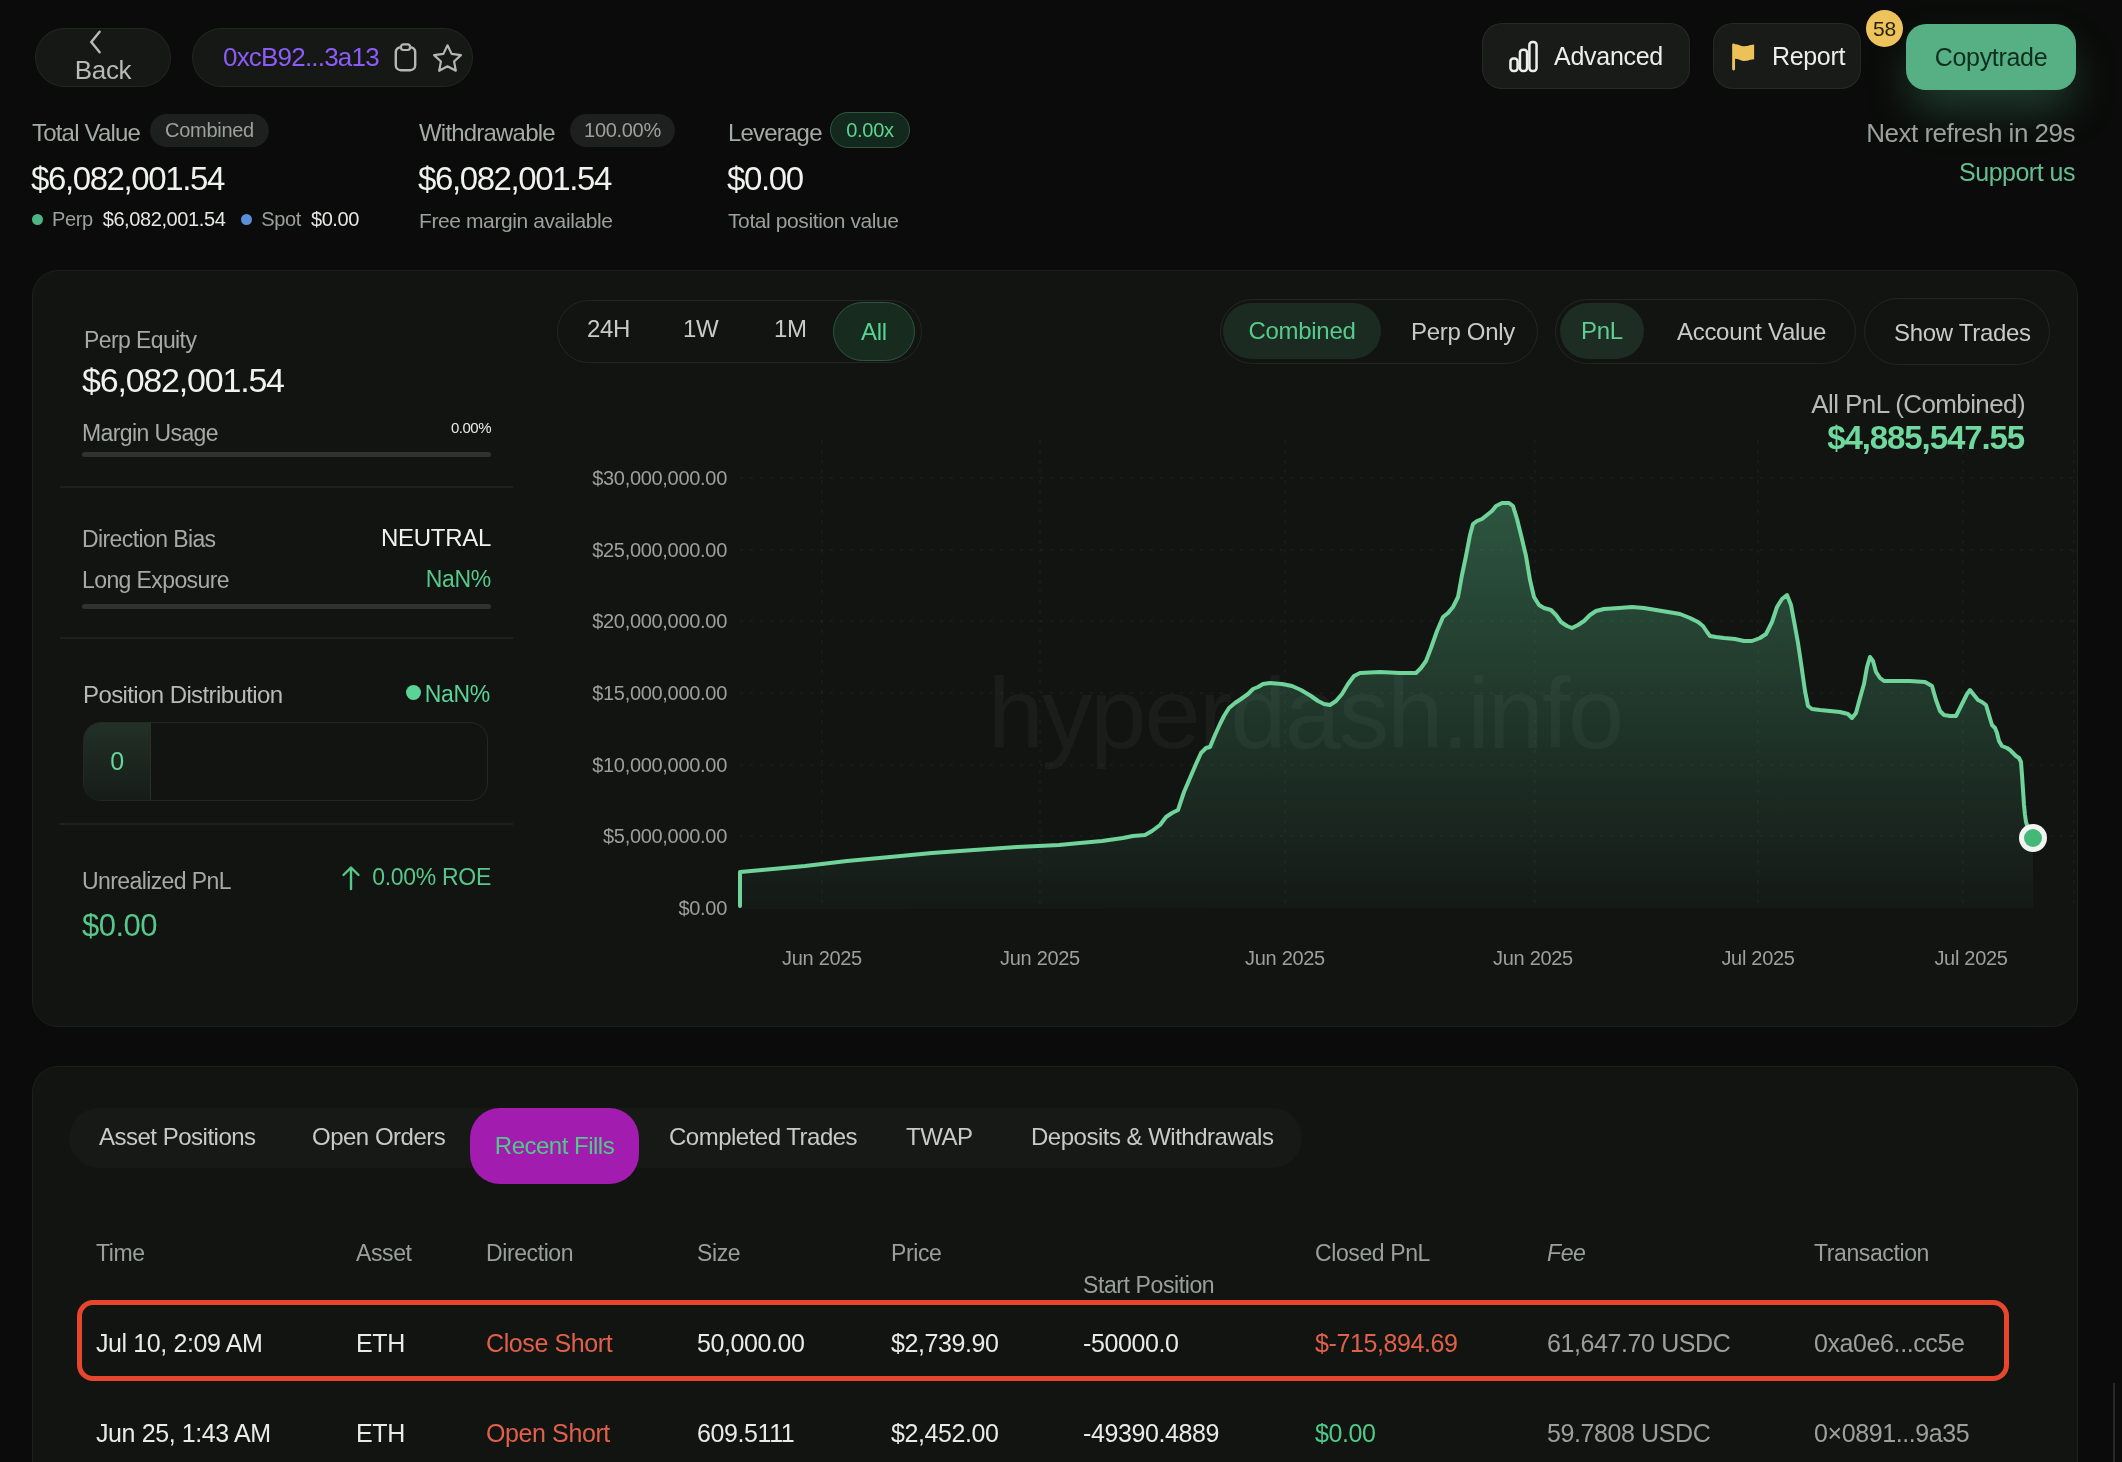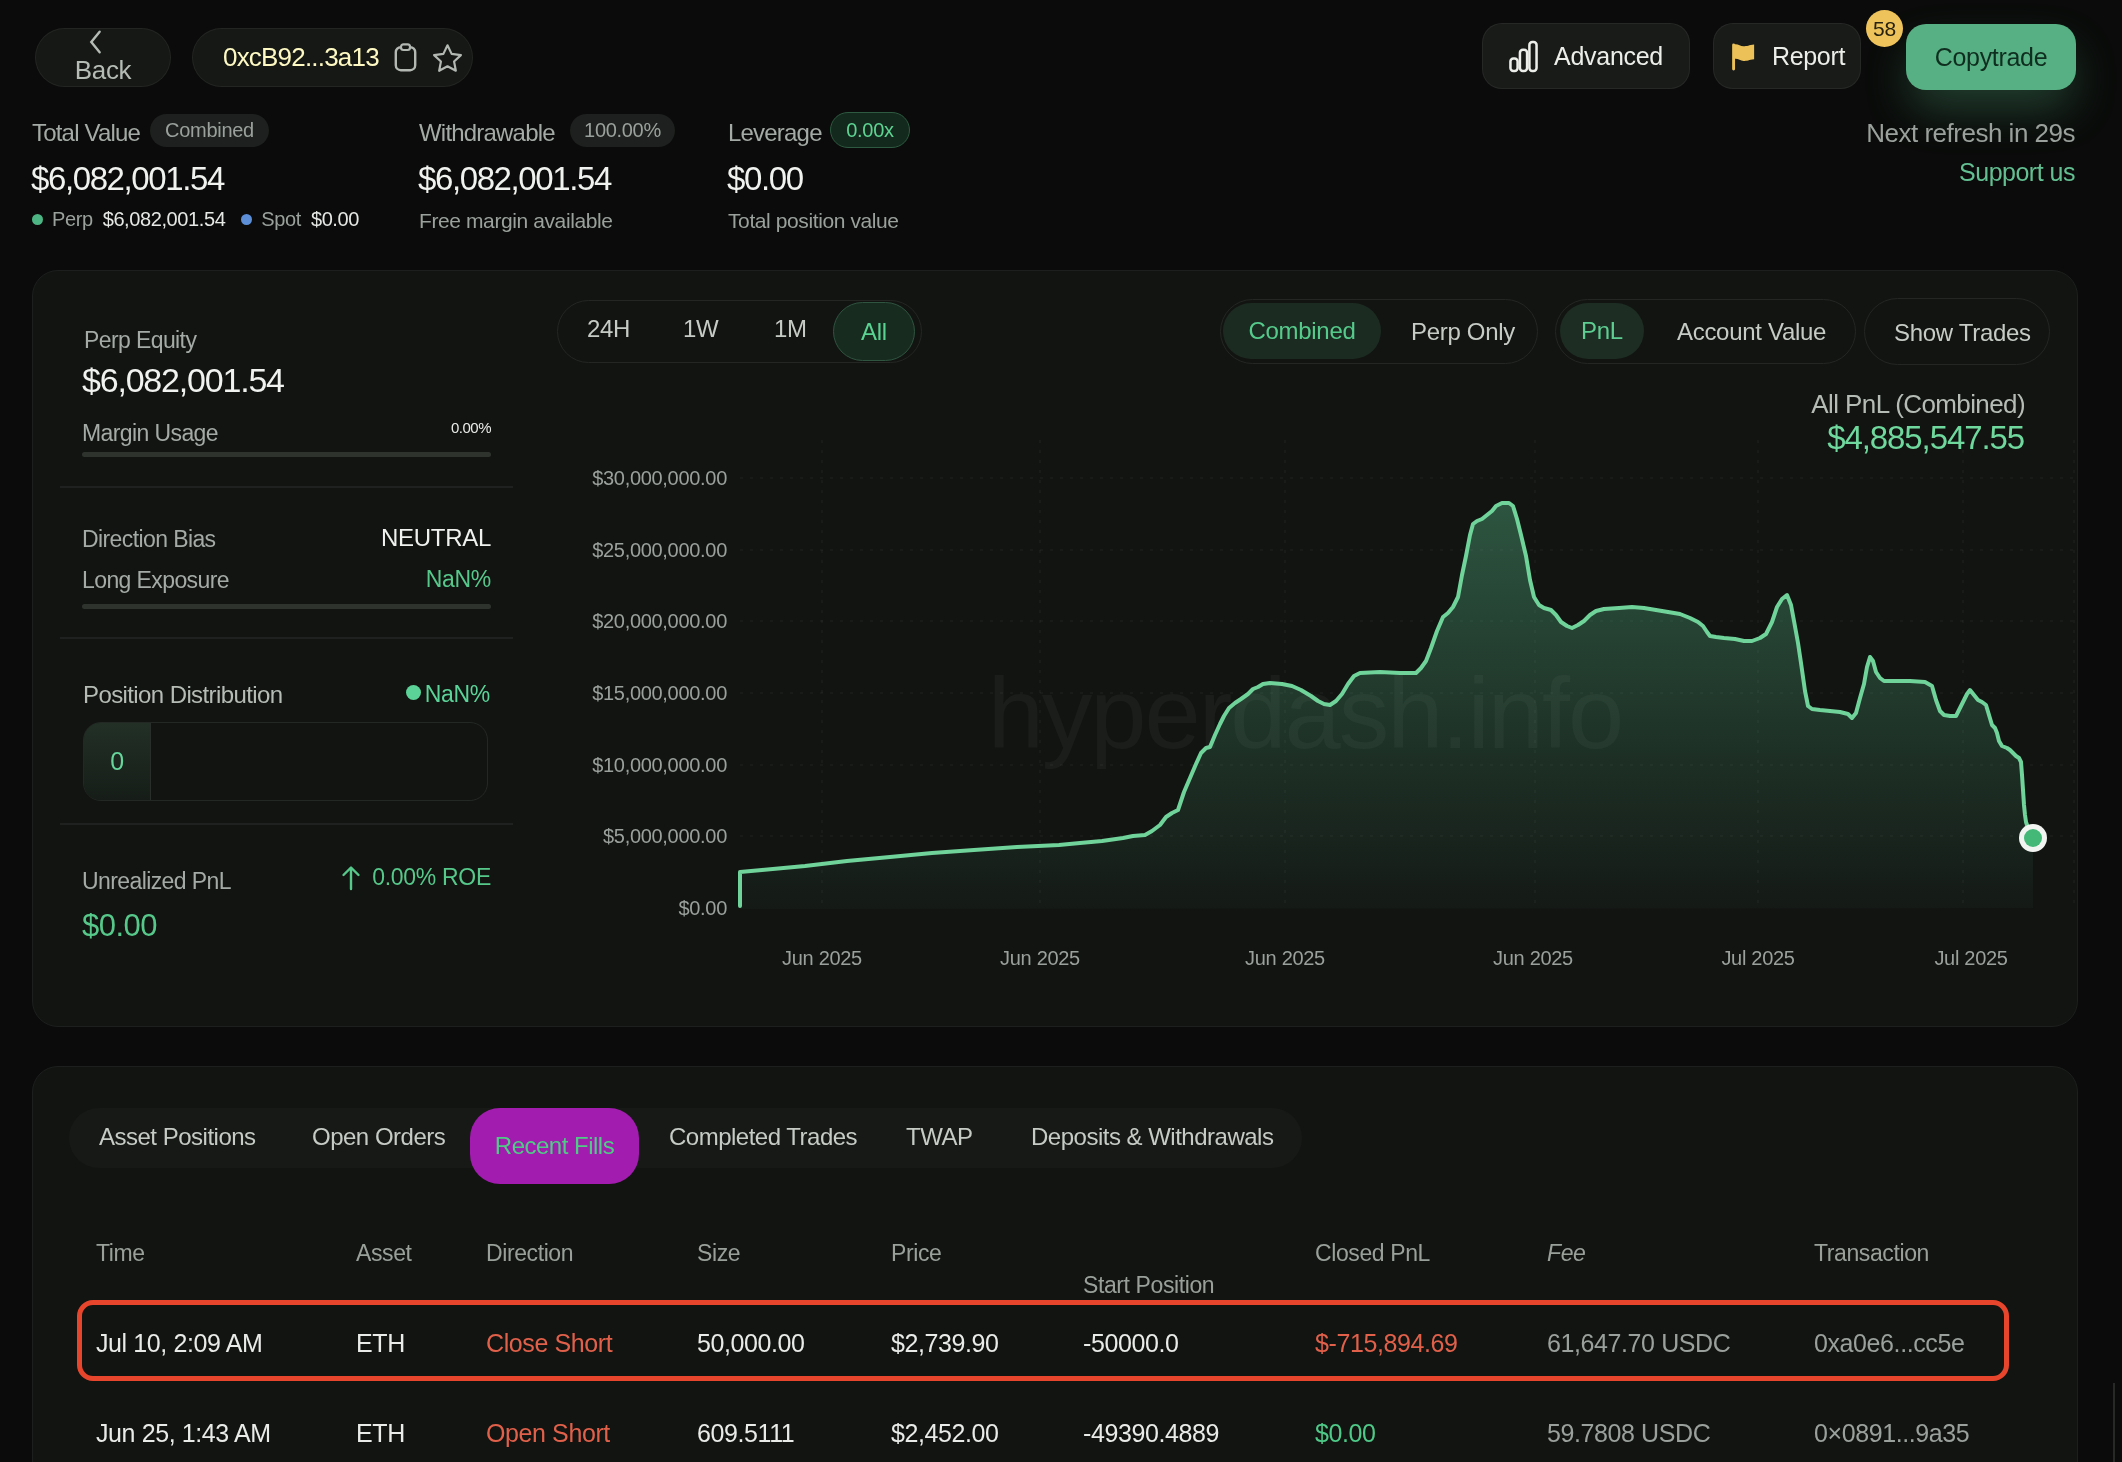--- a/index.html
+++ b/index.html
@@ -25,21 +25,21 @@
 <body>
 
 <div class="btn" style="left:35px; top:28px; width:136px; height:59px; border-radius:30px; background:#161815;flex-direction:column;">
   <svg width="18" height="28" viewBox="0 0 18 28" style="margin-right:16px;">
       <path d="M14 3 L5 14 L14 25" stroke="#b5bbb5" stroke-width="2.6" fill="none" stroke-linecap="round"></path>
     </svg>
   <span style="color:#b5bbb5; font-size:26px;">Back</span>
 </div>
 
 <div class="btn" style="left:192px; top:28px; width:281px; height:59px; border-radius:30px; background:#161815; justify-content:flex-start; padding-left:30px;">
-  <span style="color:#fef9c3; font-size:26px; letter-spacing:-0.8px;">0xcB92...3a13</span>
+  <span style="color:#8b5cf6; font-size:26px; letter-spacing:-0.8px;">0xcB92...3a13</span>
   <svg width="25" height="29" viewBox="0 0 25 29" style="margin-left:14px;">
       <rect x="2.8" y="4.2" width="19.4" height="23" rx="5" stroke="#b3b8b3" stroke-width="2.4" fill="none"></rect>
       <rect x="8" y="1.4" width="9" height="5.6" rx="2.4" stroke="#b3b8b3" stroke-width="2.2" fill="#161815"></rect>
     </svg>
   <svg width="33" height="30" viewBox="0 0 34 32" style="margin-left:13px;">
       <path d="M17 2.5 L21.4 11.6 L31.3 12.9 L24 19.8 L25.9 29.6 L17 24.8 L8.1 29.6 L10 19.8 L2.7 12.9 L12.6 11.6 Z" stroke="#b3b8b3" stroke-width="2.3" fill="none" stroke-linejoin="round"></path>
     </svg>
 </div>
 
 <div class="btn" style="left:1482px; top:23px; width:208px; height:66px;">
@@ -128,21 +128,21 @@
 <div class="gtxt" style="left:1411px; top:318px;">Perp Only</div>
 
 <div class="grp" style="left:1555px; top:299px; width:301px; height:65px;"></div>
 <div class="abs" style="left:1560px; top:303px; width:84px; height:56px; background:#1d2d23; border-radius:29px; color:#5ecd92; font-size:24px; display:flex; align-items:center; justify-content:center;">PnL</div>
 <div class="gtxt" style="left:1677px; top:318px;text-align:right;">Account Value</div>
 
 <div class="grp" style="left:1864px; top:298px; width:186px; height:67px;"></div>
 <div class="gtxt" style="left:1894px; top:319px;">Show Trades</div>
 
 <div class="abs" style="right:97px; top:389px; color:#b5bbb5; font-size:26px; letter-spacing:-0.6px;">All PnL (Combined)</div>
-<div class="abs" style="right:98px; top:419px; color:#6fd89d; font-size:33px; font-weight:400; letter-spacing:-1.1px;text-align:right;">$4,885,547.55</div>
+<div class="abs" style="right:98px; top:419px; color:#6fd89d; font-size:33px; font-weight:700; letter-spacing:-1.1px;text-align:right;">$4,885,547.55</div>
 
 <svg class="abs" style="left:540px; top:380px;" width="1545" height="600" viewBox="540 380 1545 600">
   <text x="1305" y="748" font-size="101" fill="rgba(228,234,228,0.045)" text-anchor="middle" letter-spacing="-2">hyperdash.info</text>
   <g stroke="rgba(255,255,255,0.045)" stroke-width="1.5" stroke-dasharray="3 7">
     <line x1="740" y1="478" x2="2074" y2="478"></line>
     <line x1="740" y1="550" x2="2074" y2="550"></line>
     <line x1="740" y1="621" x2="2074" y2="621"></line>
     <line x1="740" y1="693" x2="2074" y2="693"></line>
     <line x1="740" y1="765" x2="2074" y2="765"></line>
     <line x1="740" y1="836" x2="2074" y2="836"></line>

